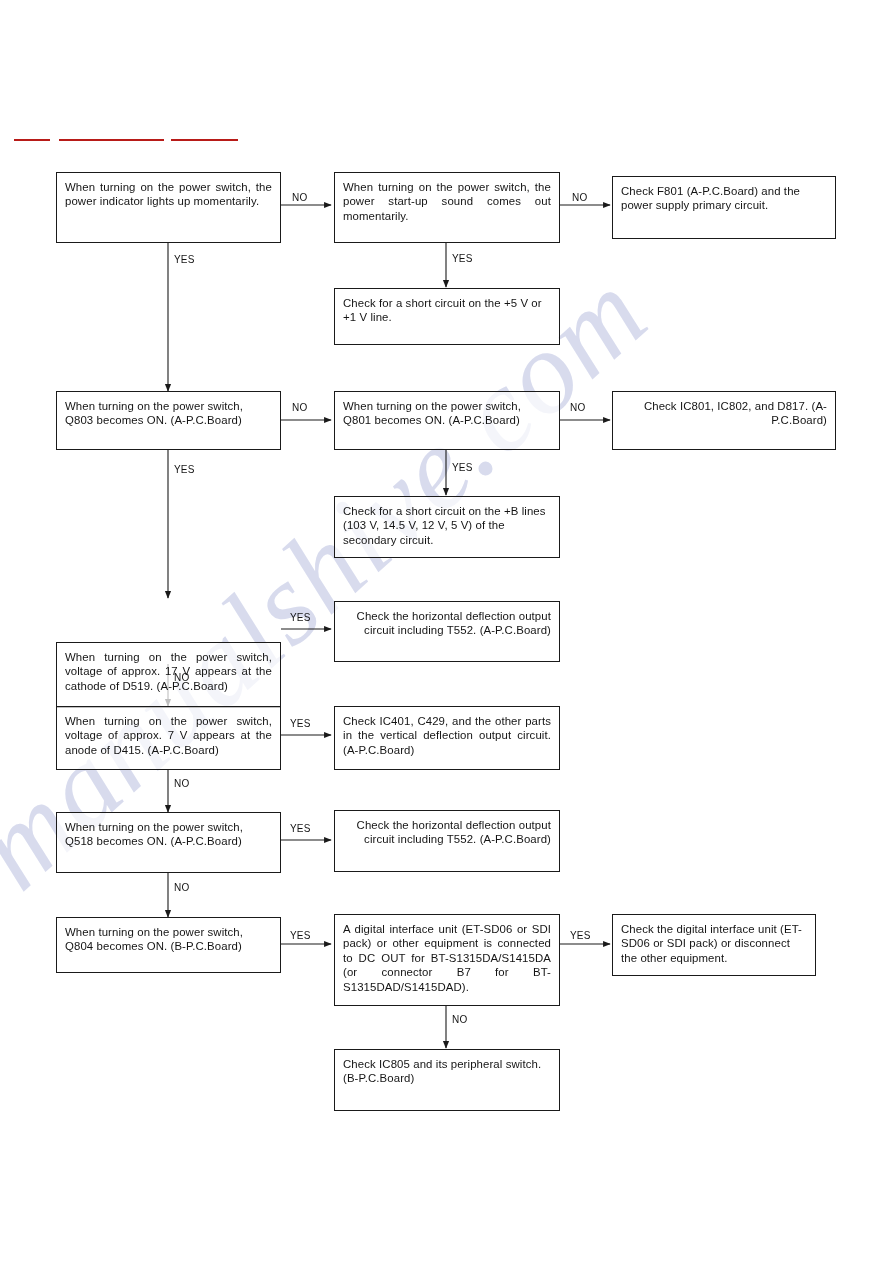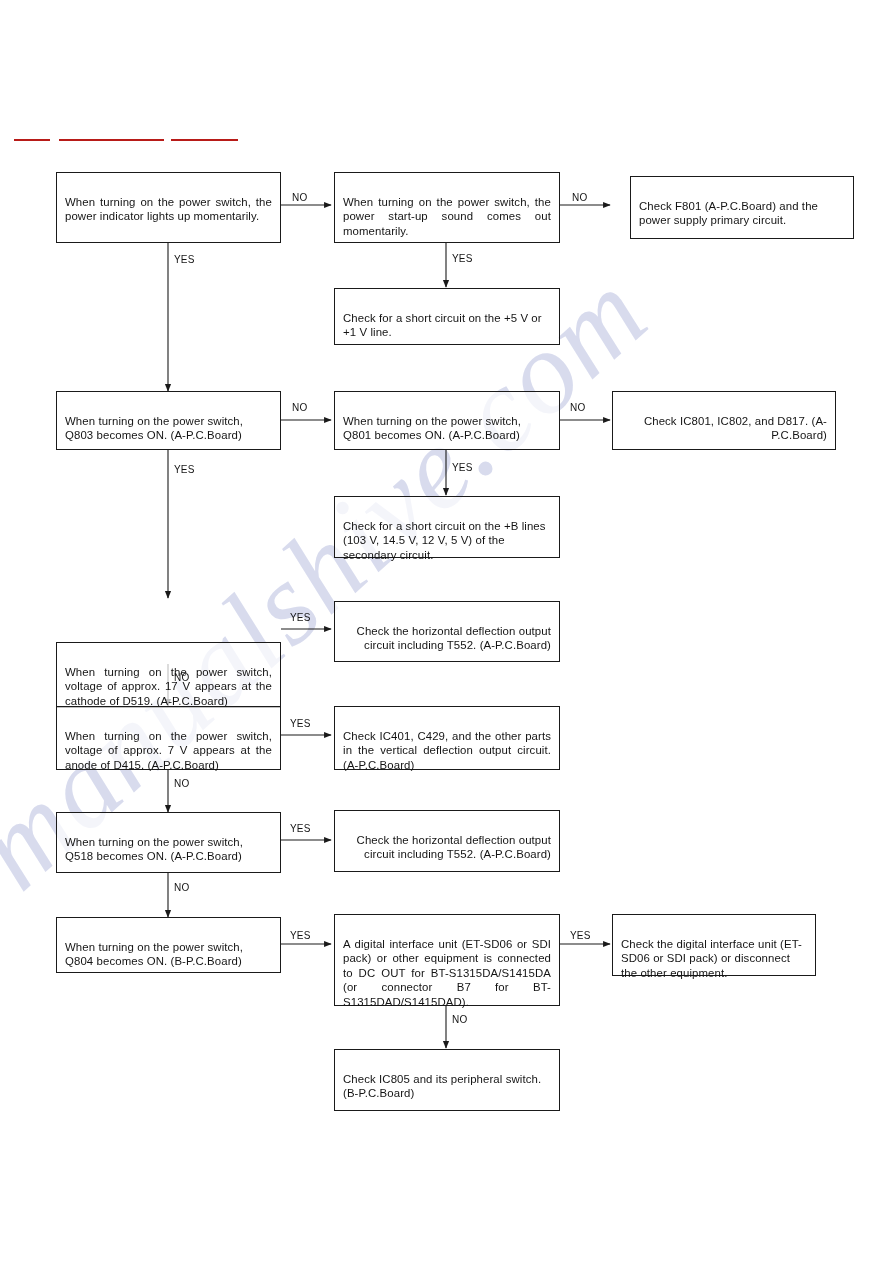--- a/index.html
+++ b/index.html
@@ -74,21 +74,21 @@
   }
 
   .node {
     position: absolute;
     box-sizing: border-box;
     border: 1px solid #1a1a1a;
     background: rgba(255,255,255,0.72);
     color: #141414;
     font-size: 11.4px;
     line-height: 14.4px;
-    padding: 22px 8px 6px 8px;
+    padding: 7px 8px 6px 8px;
     letter-spacing: .1px;
   }
   .node.center { text-align: right; }
   .node.justify { text-align: justify; text-align-last: left; }
 
   .edge-label {
     position: absolute;
     font-size: 10px;
     color: #141414;
     letter-spacing: .2px;
@@ -161,21 +161,21 @@
 
       <line x1="560" y1="944" x2="610" y2="944" marker-end="url(#ah)"></line>
 
       <line x1="446" y1="1005" x2="446" y2="1048" marker-end="url(#ah)"></line>
     </svg>
 
     <div class="node justify" style="left:56px; top:172px; width:225px; height:71px;">When turning on the power switch, the power indicator lights up momentarily.</div>
 
     <div class="node justify" style="left:334px; top:172px; width:226px; height:71px;">When turning on the power switch, the power start-up sound comes out momentarily.</div>
 
-    <div class="node" style="left:612px; top:176px; width:224px; height:63px;margin-left:18px;">Check F801 (A-P.C.Board)  and the power supply primary circuit.</div>
+    <div class="node" style="left:612px; top:176px; width:224px; height:63px;">Check F801 (A-P.C.Board)  and the power supply primary circuit.</div>
 
     <div class="edge-label" style="left:292px; top:192px;">NO</div>
     <div class="edge-label" style="left:572px; top:192px;">NO</div>
     <div class="edge-label" style="left:452px; top:253px;">YES</div>
     <div class="edge-label" style="left:174px; top:254px;">YES</div>
 
     <div class="node" style="left:334px; top:288px; width:226px; height:57px;">Check for a short circuit on the +5 V or +1 V line.</div>
 
     <div class="node" style="left:56px; top:391px; width:225px; height:59px;">When turning on the power switch, Q803 becomes ON. (A-P.C.Board)</div>
 

